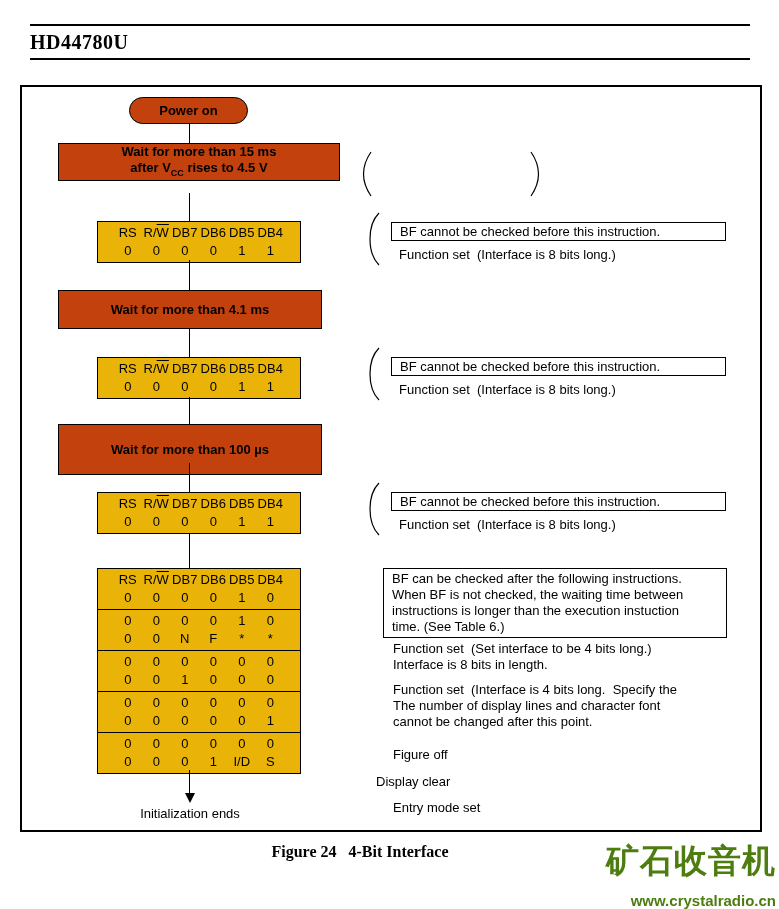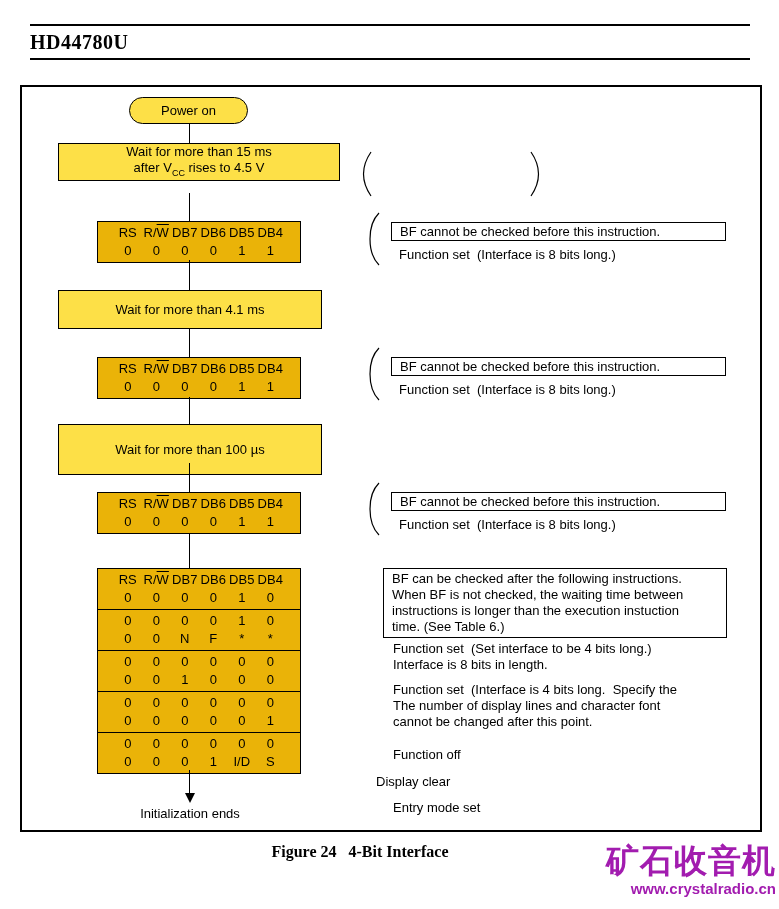--- a/index.html
+++ b/index.html
@@ -3,23 +3,23 @@
 <meta charset="utf-8">
 <style>
   html,body{margin:0;padding:0;background:#fff;}
   .page{position:relative;width:779px;height:909px;background:#ffffff;overflow:hidden;
         font-family:"Liberation Sans","DejaVu Sans",sans-serif;color:#000;}
   .rule{position:absolute;background:#000;height:2px;}
   .doc-title{position:absolute;left:30px;top:31px;font-family:"Liberation Serif","DejaVu Serif",serif;
              font-weight:bold;font-size:20px;letter-spacing:0.5px;}
   .frame{position:absolute;left:20px;top:85px;width:742px;height:747px;
          border:2px solid #000;box-sizing:border-box;}
-  .node{position:absolute;border:1px solid #000;box-sizing:border-box;background:#fde047;
+  .node{position:absolute;border:1px solid #000;box-sizing:border-box;background:#c2410c;
         display:flex;flex-direction:column;align-items:center;justify-content:center;
-        font-size:13px;line-height:16px;text-align:center;}
+        font-size:13px;line-height:16px;text-align:center;font-weight:bold;}
   .rounded{border-radius:14px;}
   .vline{position:absolute;width:1px;background:#000;left:189px;}
   .arrowhead{position:absolute;width:0;height:0;border-left:5px solid transparent;
              border-right:5px solid transparent;border-top:10px solid #000;}
   .flow-label{position:absolute;font-size:13px;text-align:center;}
   
   .regbox{position:absolute;left:97px;width:204px;border:1px solid #000;box-sizing:border-box;background:#eab308;}
   .tsection{padding:2px 0;}
   .tsection.divided{border-top:1px solid #000;}
   .trow{display:flex;justify-content:center;}
@@ -31,21 +31,21 @@
   .note-box{position:absolute;border:1px solid #000;box-sizing:border-box;background:#fff;
             font-size:13px;display:flex;align-items:center;padding-left:8px;white-space:pre;}
   .note-box-multi{position:absolute;border:1px solid #000;box-sizing:border-box;background:#fff;
             font-size:13px;line-height:16px;padding:2px 8px;}
   .bracket{position:absolute;}
   sub{font-size:9px;}
   .caption{position:absolute;left:120px;top:843px;width:480px;text-align:center;
            font-family:"Liberation Serif","DejaVu Serif",serif;font-weight:bold;font-size:16px;white-space:pre;}
   .watermark{position:absolute;left:560px;top:844px;width:216px;text-align:right;line-height:1;}
   .wm-cjk{font-size:33px;font-weight:bold;letter-spacing:1px;}
-  .wm-url{font-size:15px;font-weight:bold;margin-top:4px;}
+  .wm-url{font-size:15px;font-weight:bold;margin-top:16px;}
 </style>
 </head>
 <body>
 
 <div class="page">
 
   <div class="rule" style="left:30px;top:24px;width:720px;"></div>
   <div class="doc-title">HD44780U</div>
   <div class="rule" style="left:30px;top:58px;width:720px;"></div>
 
@@ -278,29 +278,29 @@
   <div class="ann" style="left:393px;top:641px;">
       <div class="tline">Function set  (Set interface to be 4 bits long.)</div>
       <div class="tline">Interface is 8 bits in length.</div>
     </div>
   <div class="ann" style="left:393px;top:682px;">
       <div class="tline">Function set  (Interface is 4 bits long.  Specify the</div>
       <div class="tline">The number of display lines and character font</div>
       <div class="tline">cannot be changed after this point.</div>
     </div>
   <div class="ann" style="left:393px;top:747px;">
-      <div class="tline">Function off</div>
+      <div class="tline">Figure off</div>
     </div>
   <div class="ann" style="left:376px;top:774px;">
       <div class="tline">Display clear</div>
     </div>
   <div class="ann" style="left:393px;top:800px;">
       <div class="tline">Entry mode set</div>
     </div>
 
   <div class="caption">Figure 24   4-Bit Interface</div>
 
-  <div class="watermark" style="color: #a21caf;">
+  <div class="watermark" style="color: #4d7c0f;">
     <div class="wm-cjk">矿石收音机</div>
     <div class="wm-url">www.crystalradio.cn</div>
   </div>
 
 </div>
 
 </body></html>

